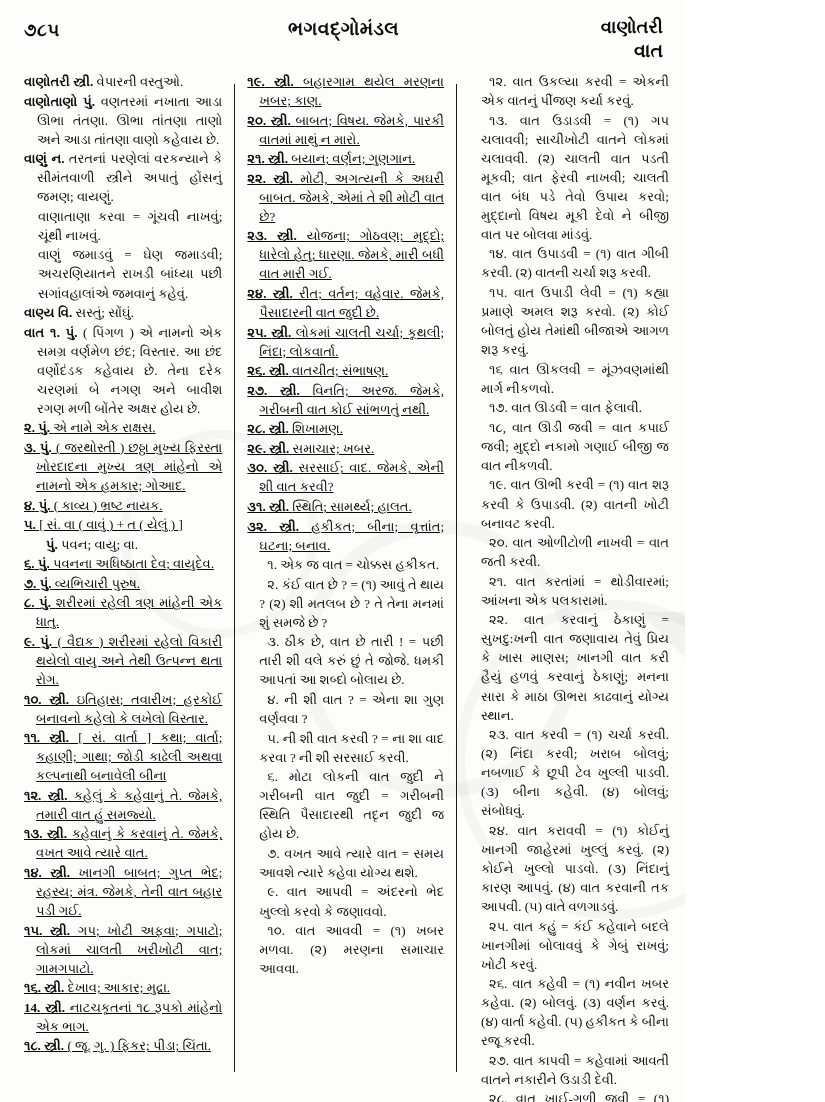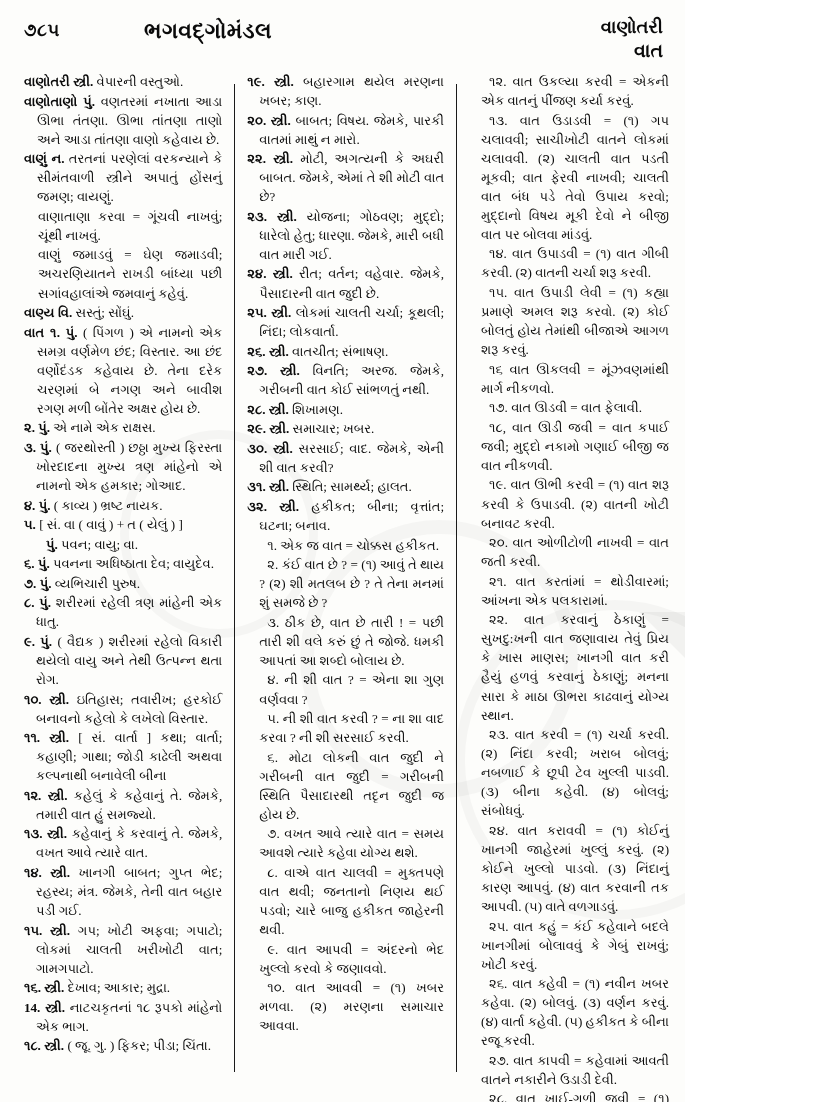--- a/index.html
+++ b/index.html
@@ -51,22 +51,23 @@
     box-sizing: border-box;
   }
   .folio {
     font-size: 18px;
     font-weight: 700;
     letter-spacing: 0.5px;
     padding-top: 4px;
     min-width: 120px;
   }
   .book-title {
-    font-size: 22px;
-    font-weight: 700;
+    font-size: 19px;
+    font-weight: 700;
+    text-align: center;
     flex: 1 1 auto;
     padding-top: 2px;
     letter-spacing: 0.3px;
   }
   .running-head {
     min-width: 120px;
     text-align: right;
     line-height: 1.25;
   }
   .running-head .rh-main {
@@ -112,20 +113,21 @@
   .entry { margin: 0 0 0.5px 0; }
   
   .hang {
     padding-left: 13px;
     text-indent: -13px;
   }
   
   .sense {
     padding-left: 12px;
     text-indent: -12px;
+    text-decoration: underline;
   }
   
   .phrase {
     padding-left: 14px;
     text-indent: 0;
   }
   .idiom {
     padding-left: 12px;
     text-indent: 8px;
   }
@@ -188,39 +190,39 @@
         <p class="entry sense"><span class="num">૧૪.</span> <span class="pos">સ્ત્રી.</span> <span>ખાનગી બાબત; ગુપ્ત ભેદ; રહસ્ય; મંત્ર. જેમકે, તેની વાત બહાર પડી ગઈ.</span></p>
         <p class="entry sense"><span class="num">૧૫.</span> <span class="pos">સ્ત્રી.</span> <span>ગપ; ખોટી અફવા; ગપાટો; લોકમાં ચાલતી ખરીખોટી વાત; ગામગપાટો.</span></p>
         <p class="entry sense"><span class="num">૧૬.</span> <span class="pos">સ્ત્રી.</span> <span>દેખાવ; આકાર; મુદ્રા.</span></p>
         <p class="entry sense"><span class="num">14.</span> <span class="pos">સ્ત્રી.</span> <span>નાટચકૃતનાં ૧૮ રૂપકો માંહેનો એક ભાગ.</span></p>
         <p class="entry sense"><span class="num">૧૮.</span> <span class="pos">સ્ત્રી.</span> <span>( જૂ. ગુ. ) ફિકર; પીડા; ચિંતા.</span></p>
       </div>
     <div class="rule"></div>
     <div class="col col-2">
         <p class="entry sense"><span class="num">૧૯.</span> <span class="pos">સ્ત્રી.</span> <span>બહારગામ થયેલ મરણના ખબર; કાણ.</span></p>
         <p class="entry sense"><span class="num">૨૦.</span> <span class="pos">સ્ત્રી.</span> <span>બાબત; વિષય. જેમકે, પારકી વાતમાં માથું ન મારો.</span></p>
+        <p class="entry sense"><span class="num">૨૧.</span> <span class="pos">સ્ત્રી.</span> <span>બયાન; વર્ણન; ગુણગાન.</span></p>
         <p class="entry sense"><span class="num">૨૨.</span> <span class="pos">સ્ત્રી.</span> <span>મોટી, અગત્યની કે અઘરી બાબત. જેમકે, એમાં તે શી મોટી વાત છે?</span></p>
         <p class="entry sense"><span class="num">૨૩.</span> <span class="pos">સ્ત્રી.</span> <span>યોજના; ગોઠવણ; મુદ્દો; ધારેલો હેતુ; ધારણા. જેમકે, મારી બધી વાત મારી ગઈ.</span></p>
         <p class="entry sense"><span class="num">૨૪.</span> <span class="pos">સ્ત્રી.</span> <span>રીત; વર્તન; વહેવાર. જેમકે, પૈસાદારની વાત જુદી છે.</span></p>
         <p class="entry sense"><span class="num">૨૫.</span> <span class="pos">સ્ત્રી.</span> <span>લોકમાં ચાલતી ચર્ચા; કૂથલી; નિંદા; લોકવાર્તા.</span></p>
         <p class="entry sense"><span class="num">૨૬.</span> <span class="pos">સ્ત્રી.</span> <span>વાતચીત; સંભાષણ.</span></p>
         <p class="entry sense"><span class="num">૨૭.</span> <span class="pos">સ્ત્રી.</span> <span>વિનતિ; અરજ. જેમકે, ગરીબની વાત કોઈ સાંભળતું નથી.</span></p>
         <p class="entry sense"><span class="num">૨૮.</span> <span class="pos">સ્ત્રી.</span> <span>શિખામણ.</span></p>
         <p class="entry sense"><span class="num">૨૯.</span> <span class="pos">સ્ત્રી.</span> <span>સમાચાર; ખબર.</span></p>
         <p class="entry sense"><span class="num">૩૦.</span> <span class="pos">સ્ત્રી.</span> <span>સરસાઈ; વાદ. જેમકે, એની શી વાત કરવી?</span></p>
         <p class="entry sense"><span class="num">૩૧.</span> <span class="pos">સ્ત્રી.</span> <span>સ્થિતિ; સામર્થ્ય; હાલત.</span></p>
         <p class="entry sense"><span class="num">૩૨.</span> <span class="pos">સ્ત્રી.</span> <span>હકીકત; બીના; વૃત્તાંત; ઘટના; બનાવ.</span></p>
         <p class="entry idiom"><span>૧. એક જ વાત = ચોક્કસ હકીકત.</span></p>
         <p class="entry idiom"><span>૨. કંઈ વાત છે ? = (૧) આવું તે થાય ? (૨) શી મતલબ છે ? તે તેના મનમાં શું સમજે છે ?</span></p>
         <p class="entry idiom"><span>૩. ઠીક છે, વાત છે તારી ! = પછી તારી શી વલે કરું છું તે જોજે. ધમકી આપતાં આ શબ્દો બોલાય છે.</span></p>
         <p class="entry idiom"><span>૪. ની શી વાત ? = એના શા ગુણ વર્ણવવા ?</span></p>
         <p class="entry idiom"><span>૫. ની શી વાત કરવી ? = ના શા વાદ કરવા ? ની શી સરસાઈ કરવી.</span></p>
         <p class="entry idiom"><span>૬. મોટા લોકની વાત જુદી ને ગરીબની વાત જુદી = ગરીબની સ્થિતિ પૈસાદારથી તદૃન જુદી જ હોય છે.</span></p>
         <p class="entry idiom"><span>૭. વખત આવે ત્યારે વાત = સમય આવશે ત્યારે કહેવા યોગ્ય થશે.</span></p>
-        <p class="entry idiom"><span>૮. વાએ વાત ચાલવી = મુક્તપણે વાત થવી; જનતાનો નિણય થઈ પડવો; ચારે બાજુ હકીકત જાહેરની થવી.</span></p>
         <p class="entry idiom"><span>૯. વાત આપવી = અંદરનો ભેદ ખુલ્લો કરવો કે જણાવવો.</span></p>
         <p class="entry idiom"><span>૧૦. વાત આવવી = (૧) ખબર મળવા. (૨) મરણના સમાચાર આવવા.</span></p>
       </div>
     <div class="rule"></div>
     <div class="col col-3">
         <p class="entry idiom"><span>૧૨. વાત ઉકલ્યા કરવી = એકની એક વાતનું પીંજણ કર્યા કરવું.</span></p>
         <p class="entry idiom"><span>૧૩. વાત ઉડાડવી = (૧) ગપ ચલાવવી; સાચીખોટી વાતને લોકમાં ચલાવવી. (૨) ચાલતી વાત પડતી મૂકવી; વાત ફેરવી નાખવી; ચાલતી વાત બંધ પડે તેવો ઉપાય કરવો; મુદ્દાનો વિષય મૂકી દેવો ને બીજી વાત પર બોલવા માંડવું.</span></p>
         <p class="entry idiom"><span>૧૪. વાત ઉપાડવી = (૧) વાત ગીબી કરવી. (૨) વાતની ચર્ચા શરૂ કરવી.</span></p>
         <p class="entry idiom"><span>૧૫. વાત ઉપાડી લેવી = (૧) કહ્યા પ્રમાણે અમલ શરૂ કરવો. (૨) કોઈ બોલતું હોય તેમાંથી બીજાએ આગળ શરૂ કરવું.</span></p>
         <p class="entry idiom"><span>૧૬ વાત ઊકલવી = મૂંઝવણમાંથી માર્ગ નીકળવો.</span></p>

